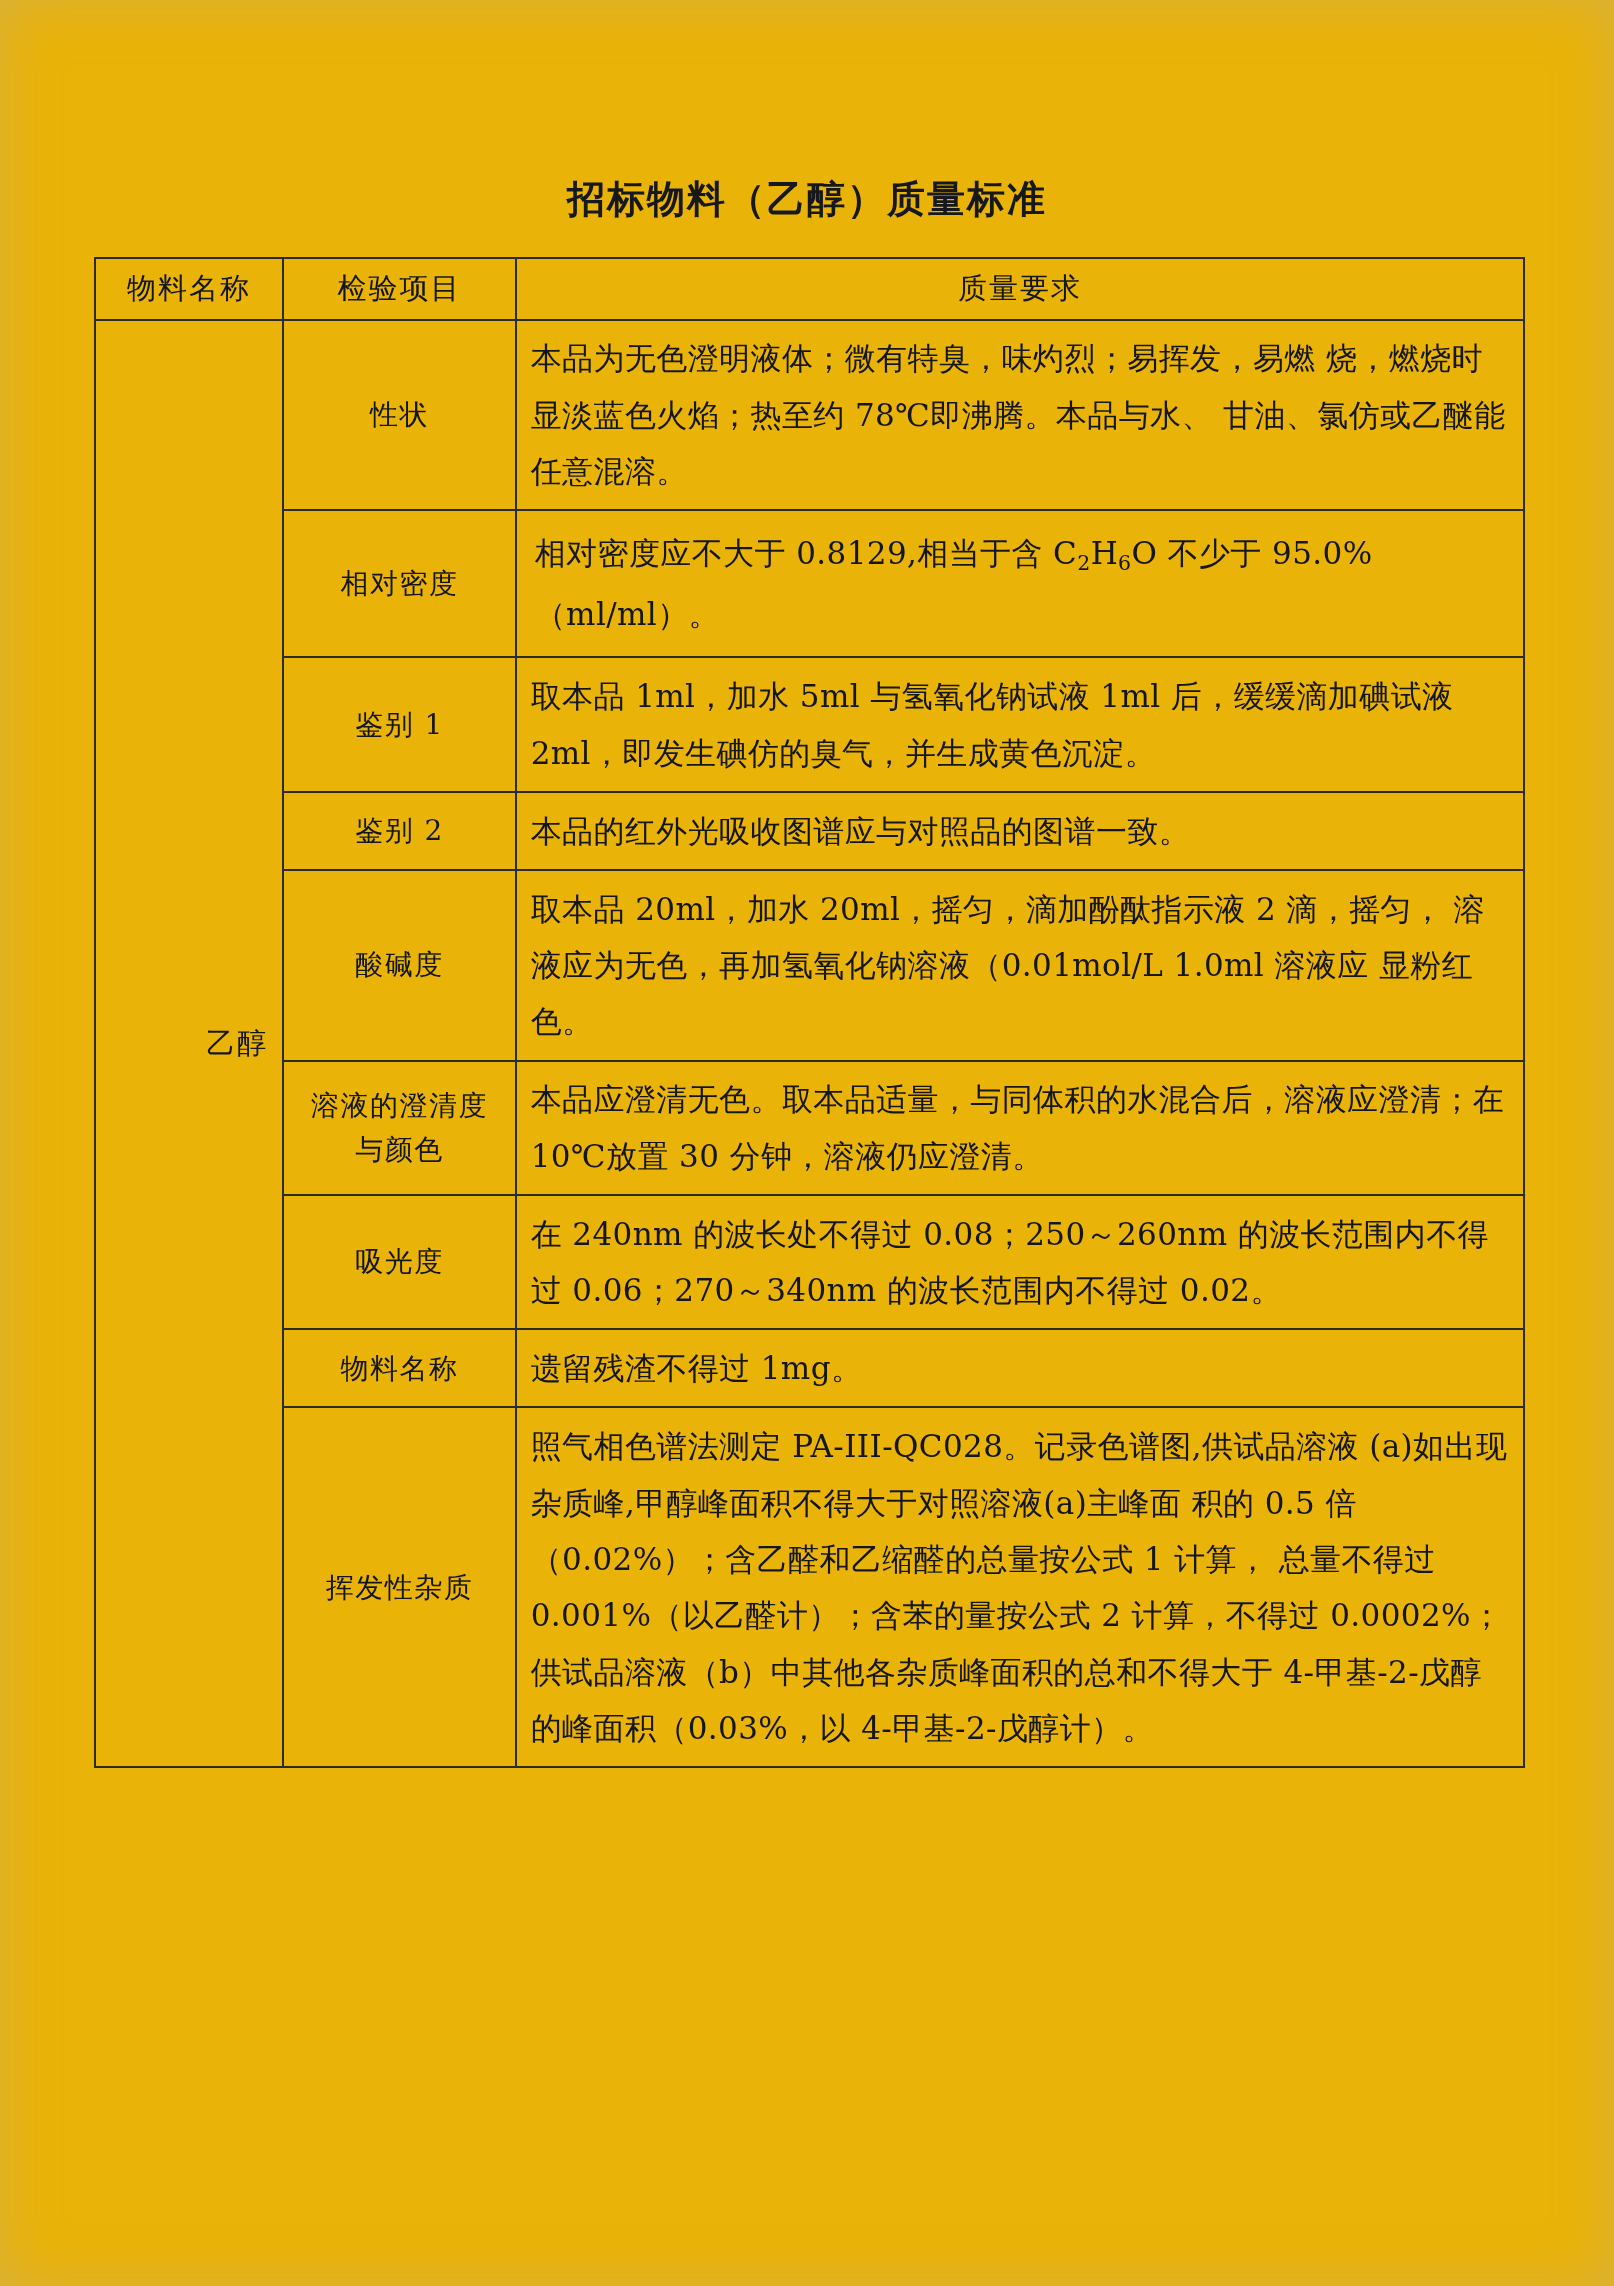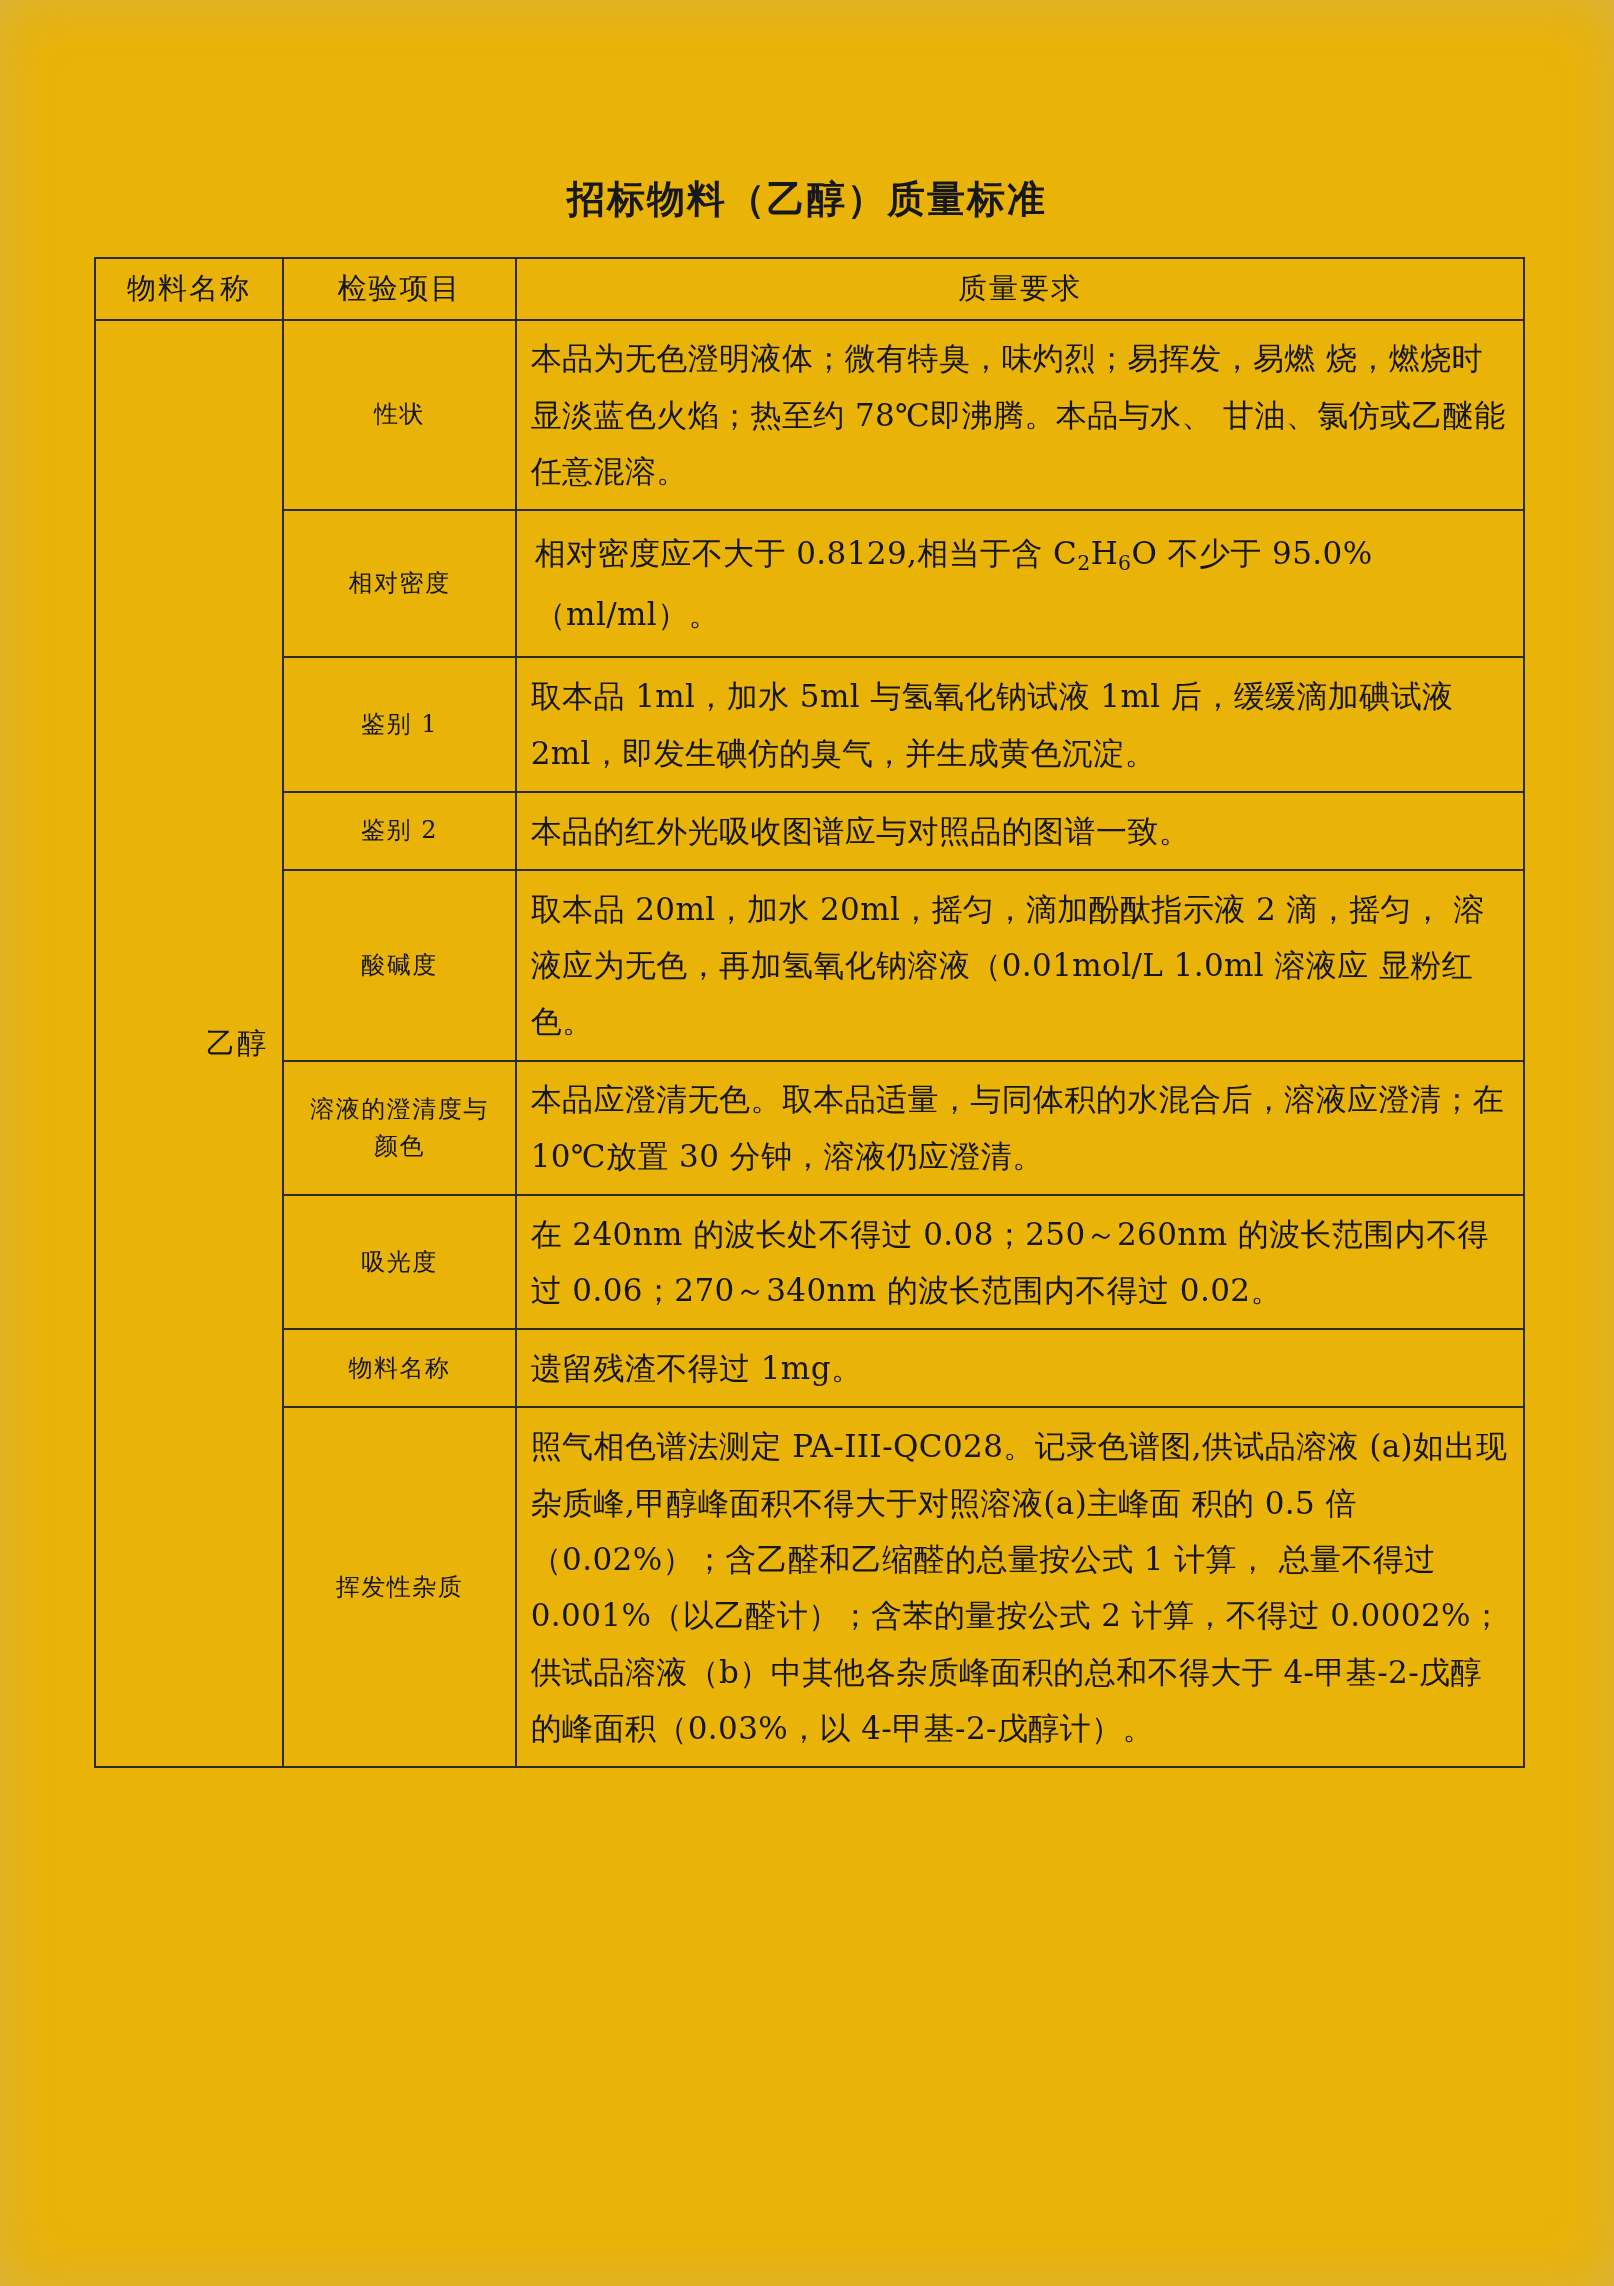--- a/index.html
+++ b/index.html
@@ -61,21 +61,21 @@
   col.c-req { width: auto; }
 
   .hdr td {
     text-align: center;
     font-size: 29px;
     padding: 15.7px 9.8px;
     letter-spacing: 2px;
   }
   .cell-center {
     text-align: center;
-    font-size: 24px;
+    font-size: 28px;
     letter-spacing: 1.5px;
     line-height: 1.55;
   }
   .cell-req {
     text-align: left;
     font-size: 31px;
     line-height: 1.82;
     letter-spacing: 0.4px;
     padding: 15.7px 17.6px 15.7px 19.6px;
   }

